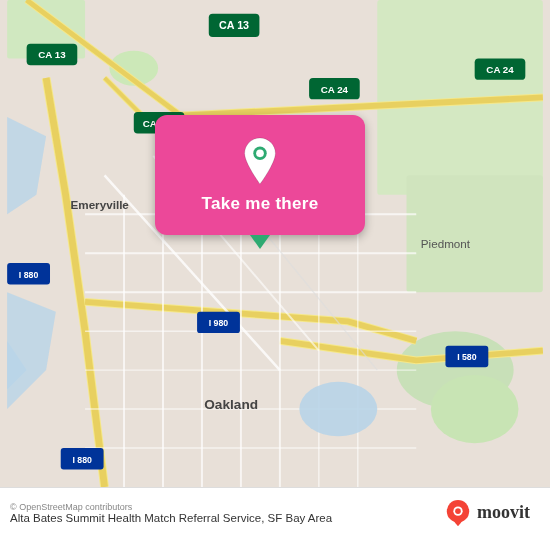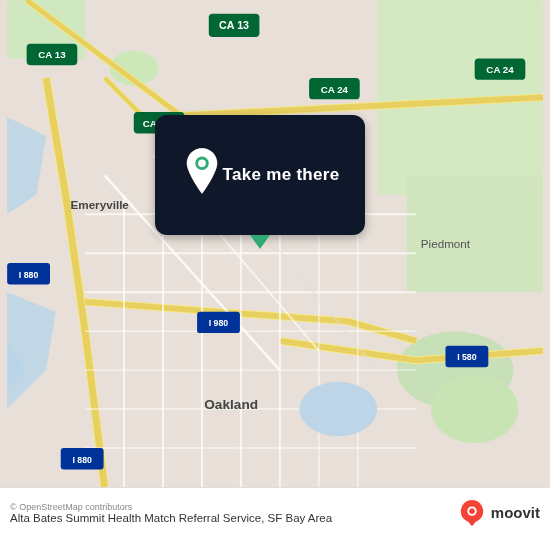--- a/index.html
+++ b/index.html
@@ -33,26 +33,26 @@
       top: 115px;
       left: 155px;
       width: 210px;
       display: flex;
       flex-direction: column;
       align-items: center;
       z-index: 10;
     }
 
     #popup-box {
-      background-color: #0f172a;
+      background-color: #ec4899;
       border-radius: 12px;
       width: 210px;
       height: 120px;
       display: flex;
-      flex-direction: row;
+      flex-direction: column;
       align-items: center;
       justify-content: center;
       box-shadow: 0 3px 10px rgba(0,0,0,0.3);
       position: relative;
     }
 
     #popup-box::after {
       content: '';
       position: absolute;
       bottom: -14px;
@@ -80,21 +80,21 @@
     }
 
     
     #bottom-bar {
       width: 550px;
       height: 50px;
       background-color: white;
       display: flex;
       align-items: center;
       justify-content: space-between;
-      padding: 0 10px 0 10px;
+      padding: 0 20px 0 10px;
       border-top: 1px solid #ddd;
     }
 
     #location-info {
       display: flex;
       flex-direction: column;
     }
 
     #location-name {
       font-size: 11.5px;
@@ -114,23 +114,24 @@
       align-items: center;
       gap: 5px;
     }
 
     #moovit-icon {
       width: 28px;
       height: 28px;
     }
 
     #moovit-text {
-      font-size: 15px;
+      font-size: 18px;
       font-weight: bold;
       color: #333;
+      font-family: Liberation Serif, serif;
     }
   </style>
 </head>
 <body>
 
 <div id="map-container">
   <svg id="map-svg" viewBox="0 0 550 500" xmlns="http://www.w3.org/2000/svg">
 
     <rect width="550" height="500" fill="#e8e0d8"></rect>
 

